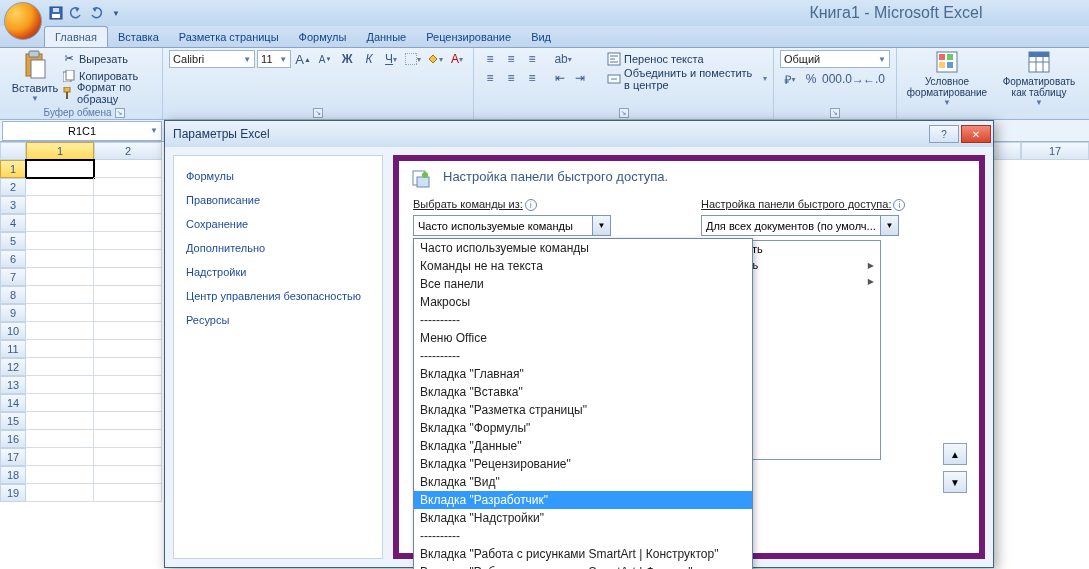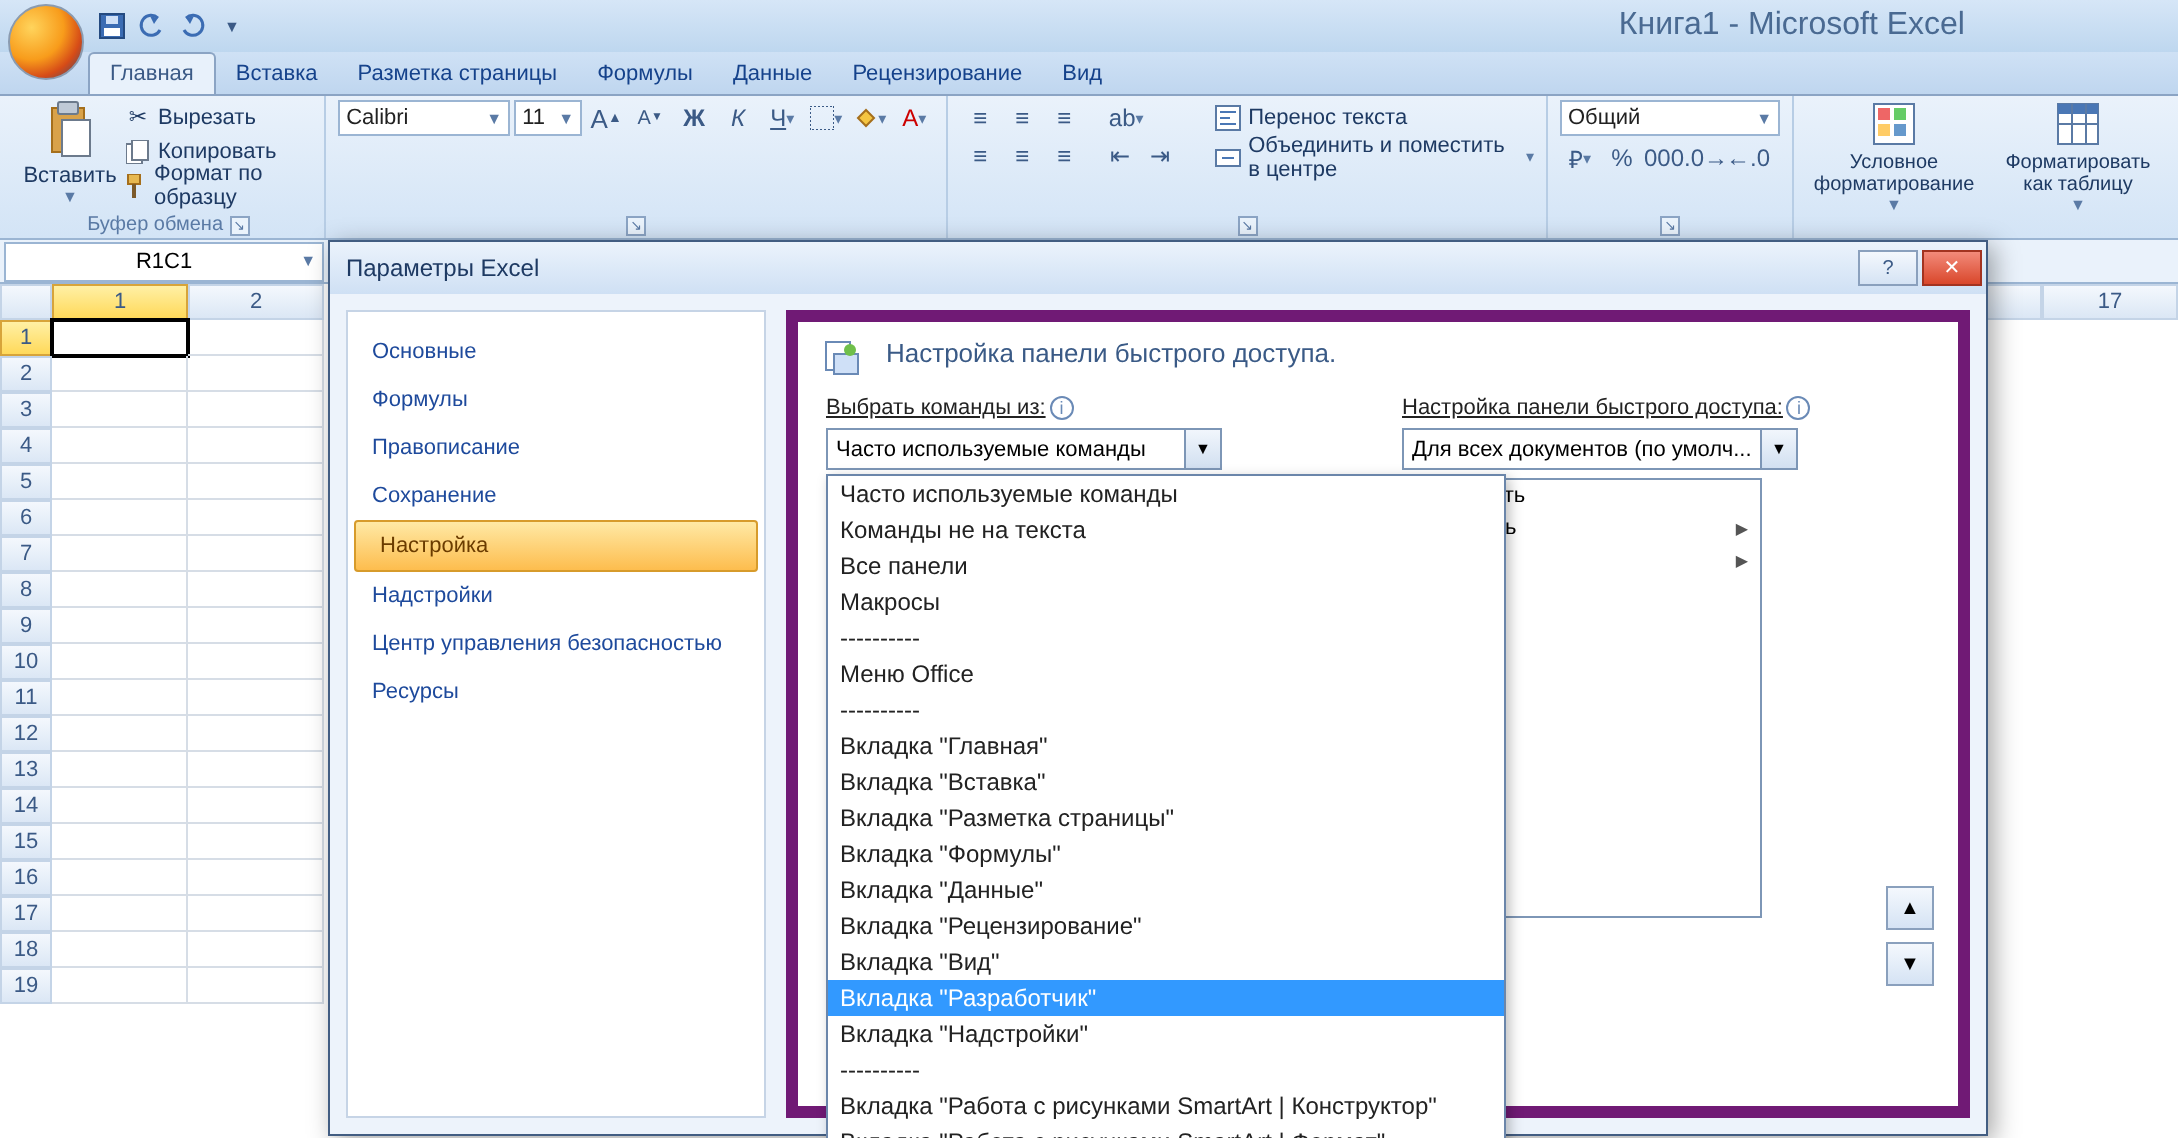--- a/index.html
+++ b/index.html
@@ -435,25 +435,24 @@
 <div class="dialog">
   <div class="dlg-title">
     <span>Параметры Excel</span>
     <div class="dlg-ctrls">
       <div class="dlg-ctrl">?</div>
       <div class="dlg-ctrl dlg-close">✕</div>
     </div>
   </div>
   <div class="dlg-body">
     <div class="nav" id="dlg-nav">
-        <div class="nav-item">Основные</div>
         <div class="nav-item">Формулы</div>
         <div class="nav-item">Правописание</div>
         <div class="nav-item">Сохранение</div>
-        <div class="nav-item sel">Настройка</div>
+        <div class="nav-item">Дополнительно</div>
         <div class="nav-item">Надстройки</div>
         <div class="nav-item">Центр управления безопасностью</div>
         <div class="nav-item">Ресурсы</div>
       </div>
     <div class="content">
       <div class="qat-icon">
         <svg width="20" height="20">
             <rect x="2" y="2" width="12" height="14" fill="#fff" stroke="#6a8ab6"></rect>
             <rect x="6" y="8" width="12" height="10" fill="#cfe0f7" stroke="#6a8ab6"></rect>
             <circle cx="14" cy="6" r="3" fill="#6fbf4a"></circle>

